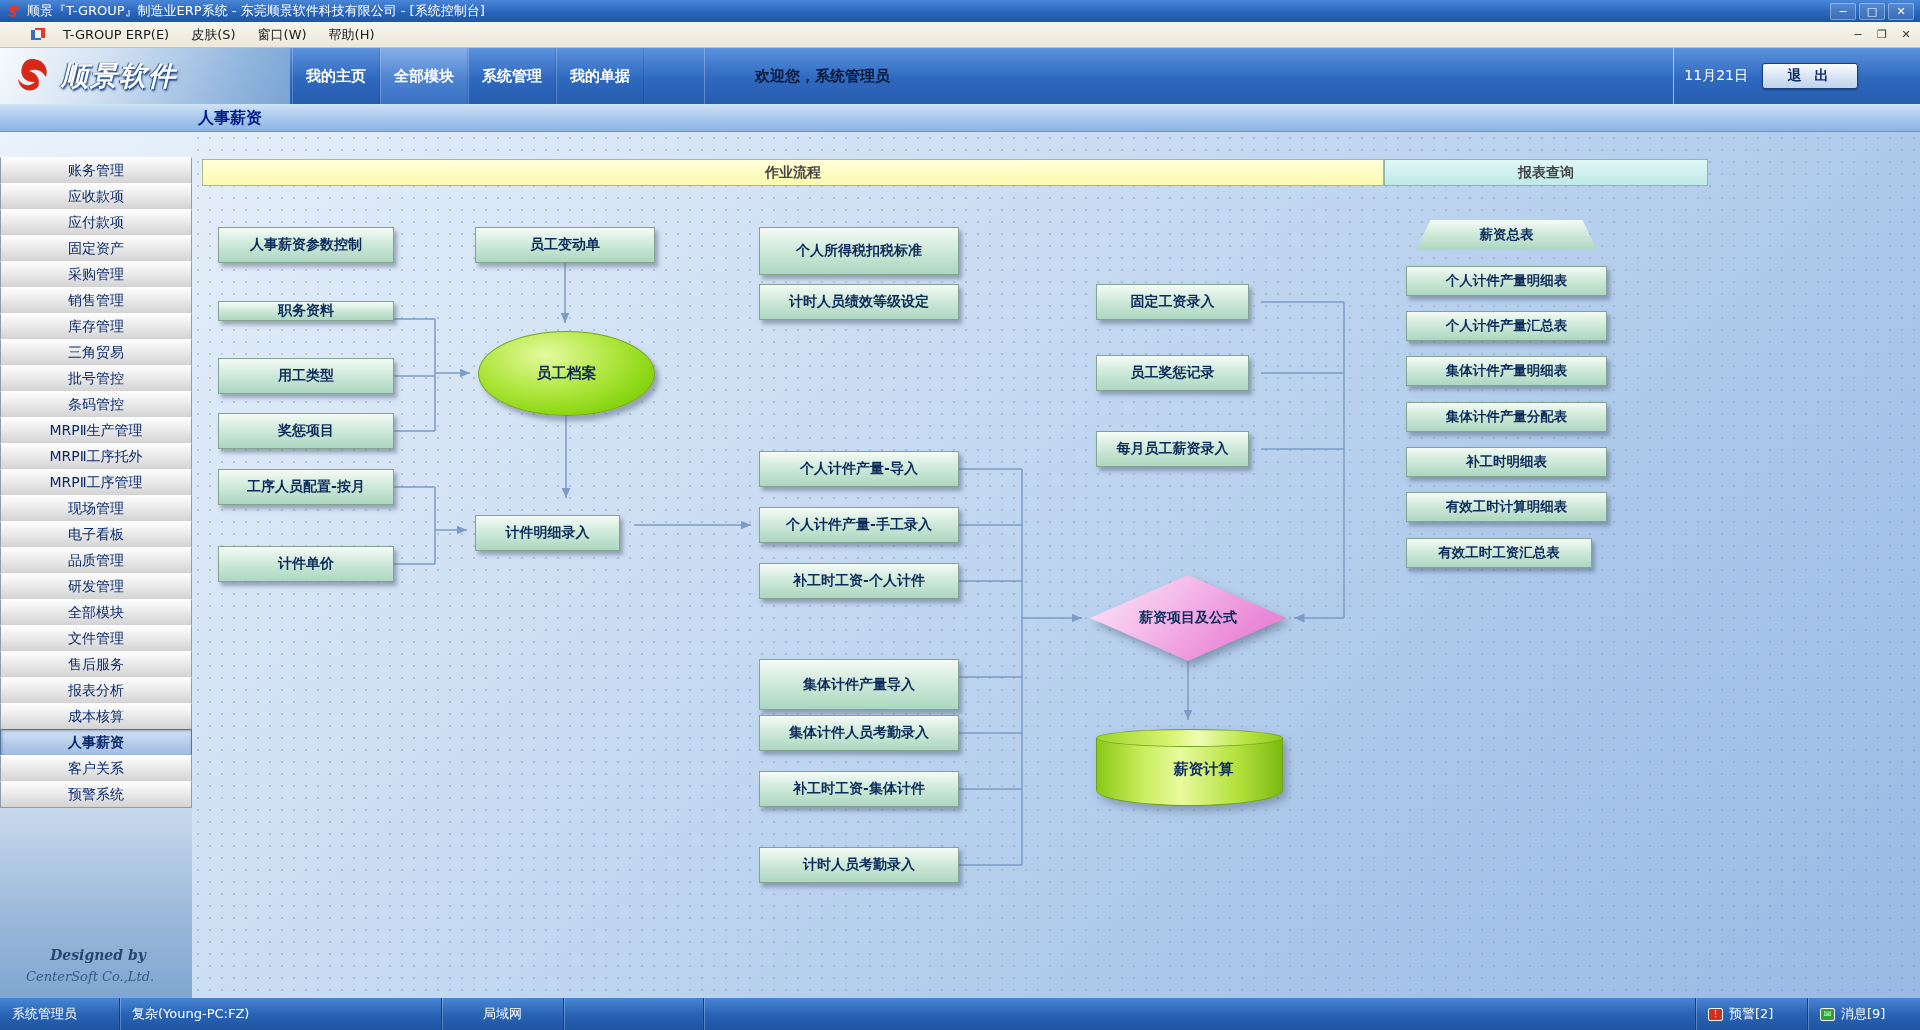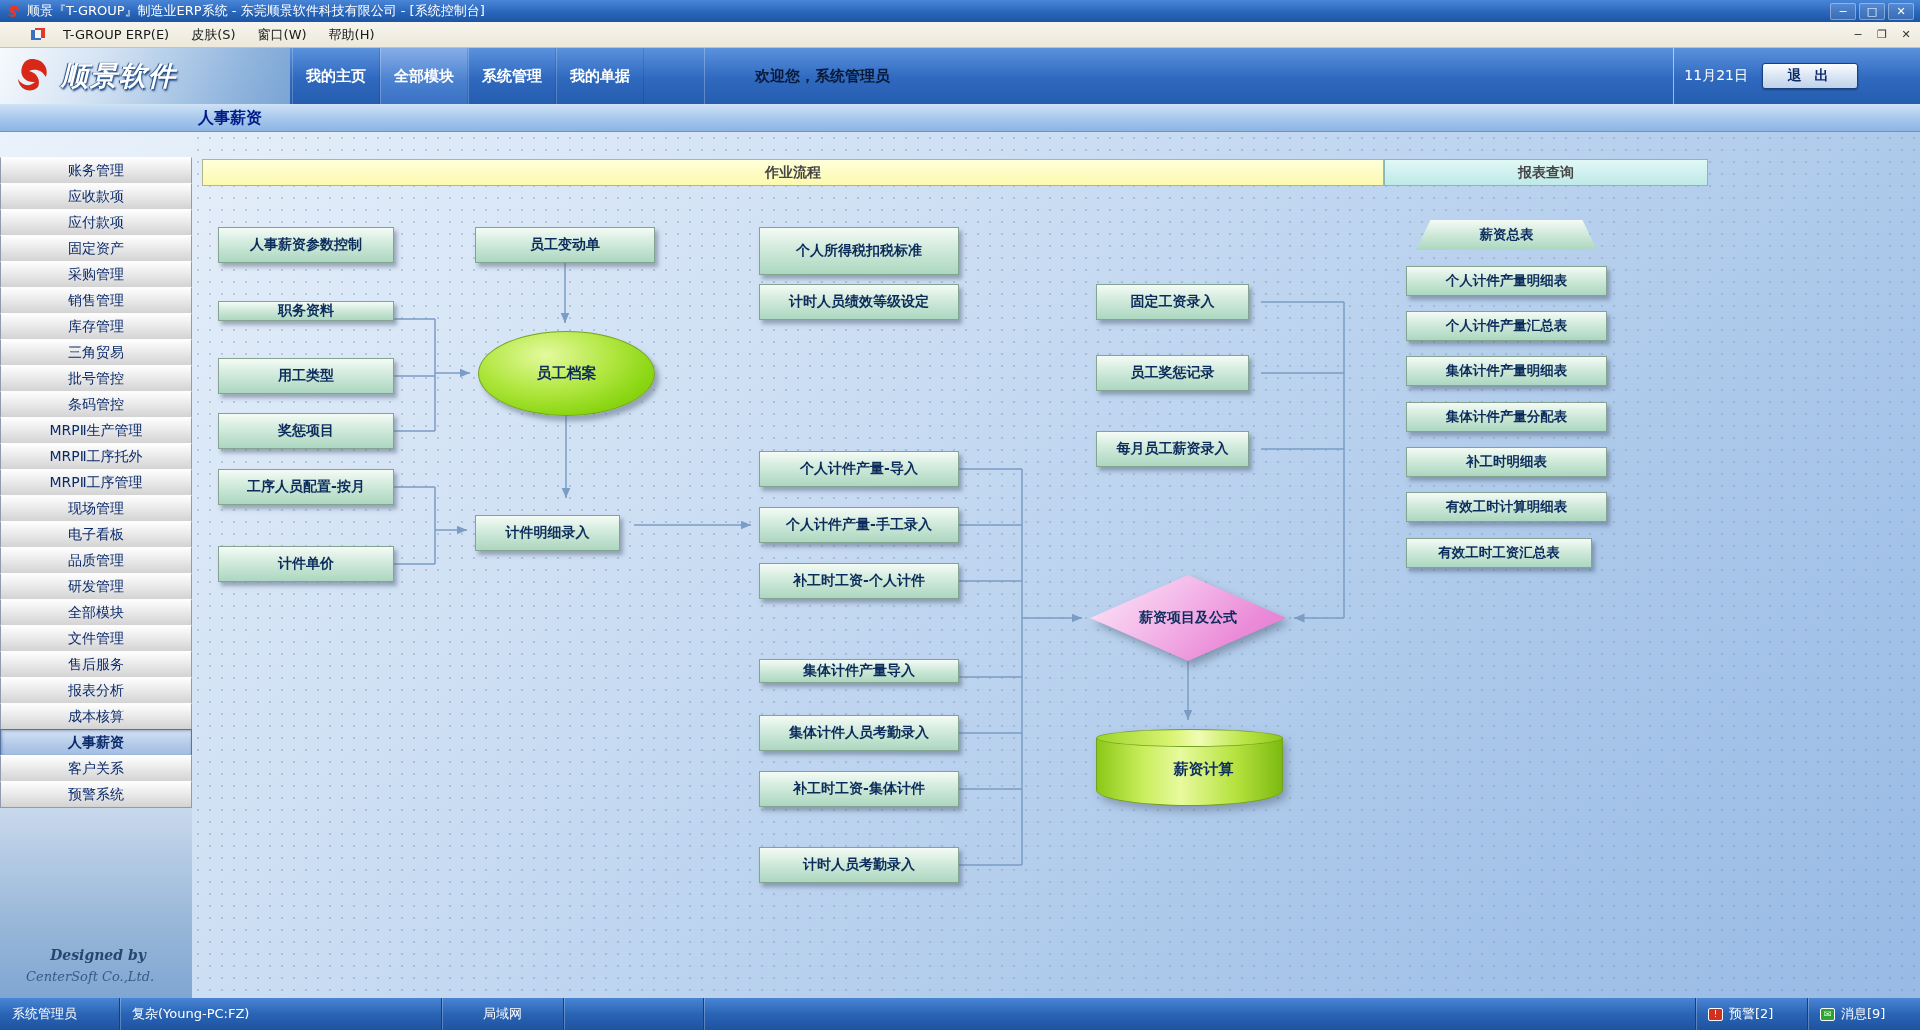--- a/index.html
+++ b/index.html
@@ -260,21 +260,21 @@
 
       <div class="fnode" style="left:283px;top:95px;width:180px;height:36px">员工变动单</div>
       <div class="fnode ellipse" style="left:286px;top:199px;width:177px;height:85px">员工档案</div>
       <div class="fnode stack" style="left:283px;top:383px;width:145px;height:36px">计件明细录入</div>
 
       <div class="fnode" style="left:567px;top:95px;width:200px;height:48px">个人所得税扣税标准</div>
       <div class="fnode" style="left:567px;top:152px;width:200px;height:36px">计时人员绩效等级设定</div>
       <div class="fnode" style="left:567px;top:319px;width:200px;height:36px">个人计件产量-导入</div>
       <div class="fnode" style="left:567px;top:375px;width:200px;height:36px">个人计件产量-手工录入</div>
       <div class="fnode" style="left:567px;top:431px;width:200px;height:36px">补工时工资-个人计件</div>
-      <div class="fnode" style="left:567px;top:527px;width:200px;height:24px">集体计件产量导入</div>
+      <div class="fnode" style="left:567px;top:527px;width:200px;height:51px">集体计件产量导入</div>
       <div class="fnode" style="left:567px;top:583px;width:200px;height:36px">集体计件人员考勤录入</div>
       <div class="fnode" style="left:567px;top:639px;width:200px;height:36px">补工时工资-集体计件</div>
       <div class="fnode" style="left:567px;top:715px;width:200px;height:36px">计时人员考勤录入</div>
 
       <div class="fnode stack" style="left:904px;top:152px;width:153px;height:36px">固定工资录入</div>
       <div class="fnode stack" style="left:904px;top:223px;width:153px;height:36px">员工奖惩记录</div>
       <div class="fnode stack" style="left:904px;top:299px;width:153px;height:36px">每月员工薪资录入</div>
 
       <div class="diamond-wrap" style="left:898px;top:443px;width:196px;height:86px">
         <div class="diamond-shape"></div>

